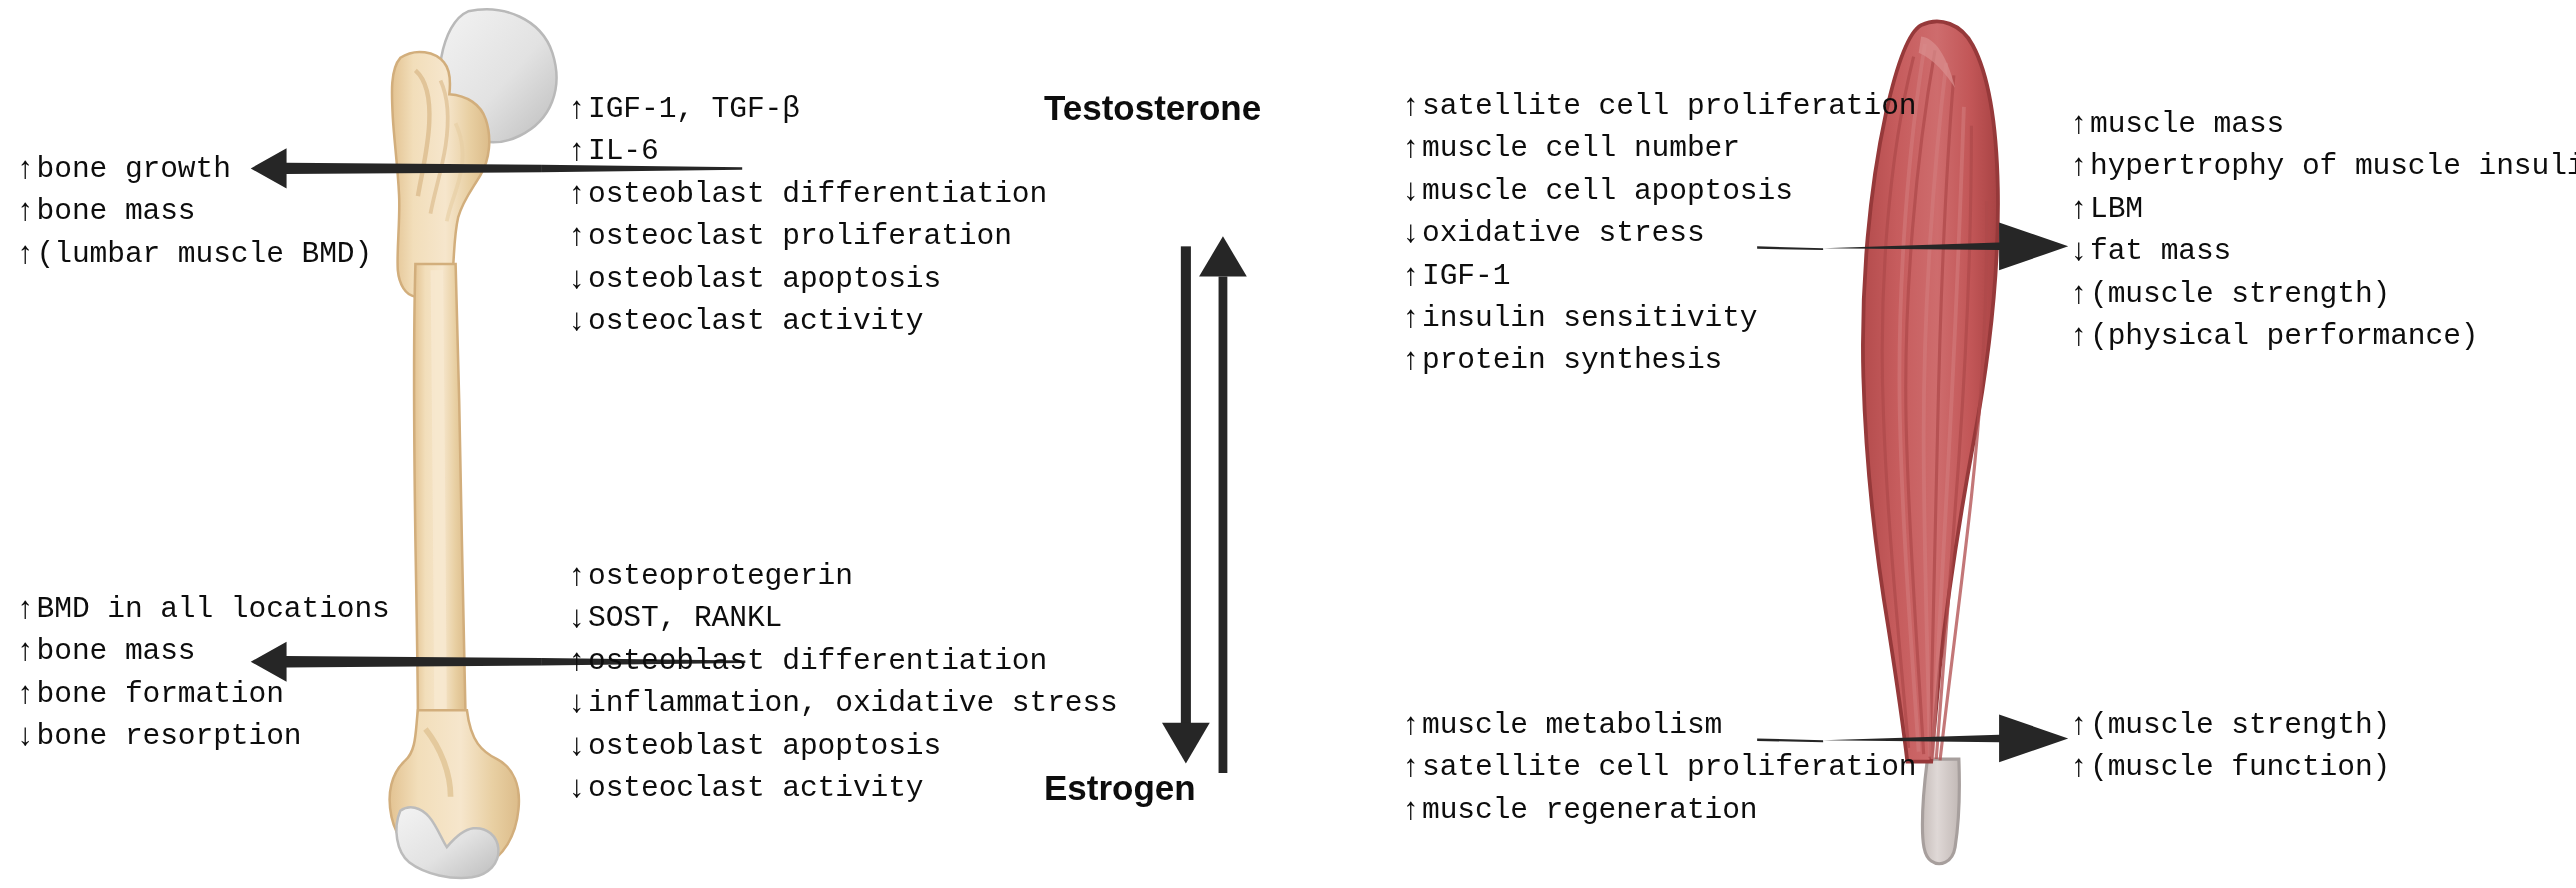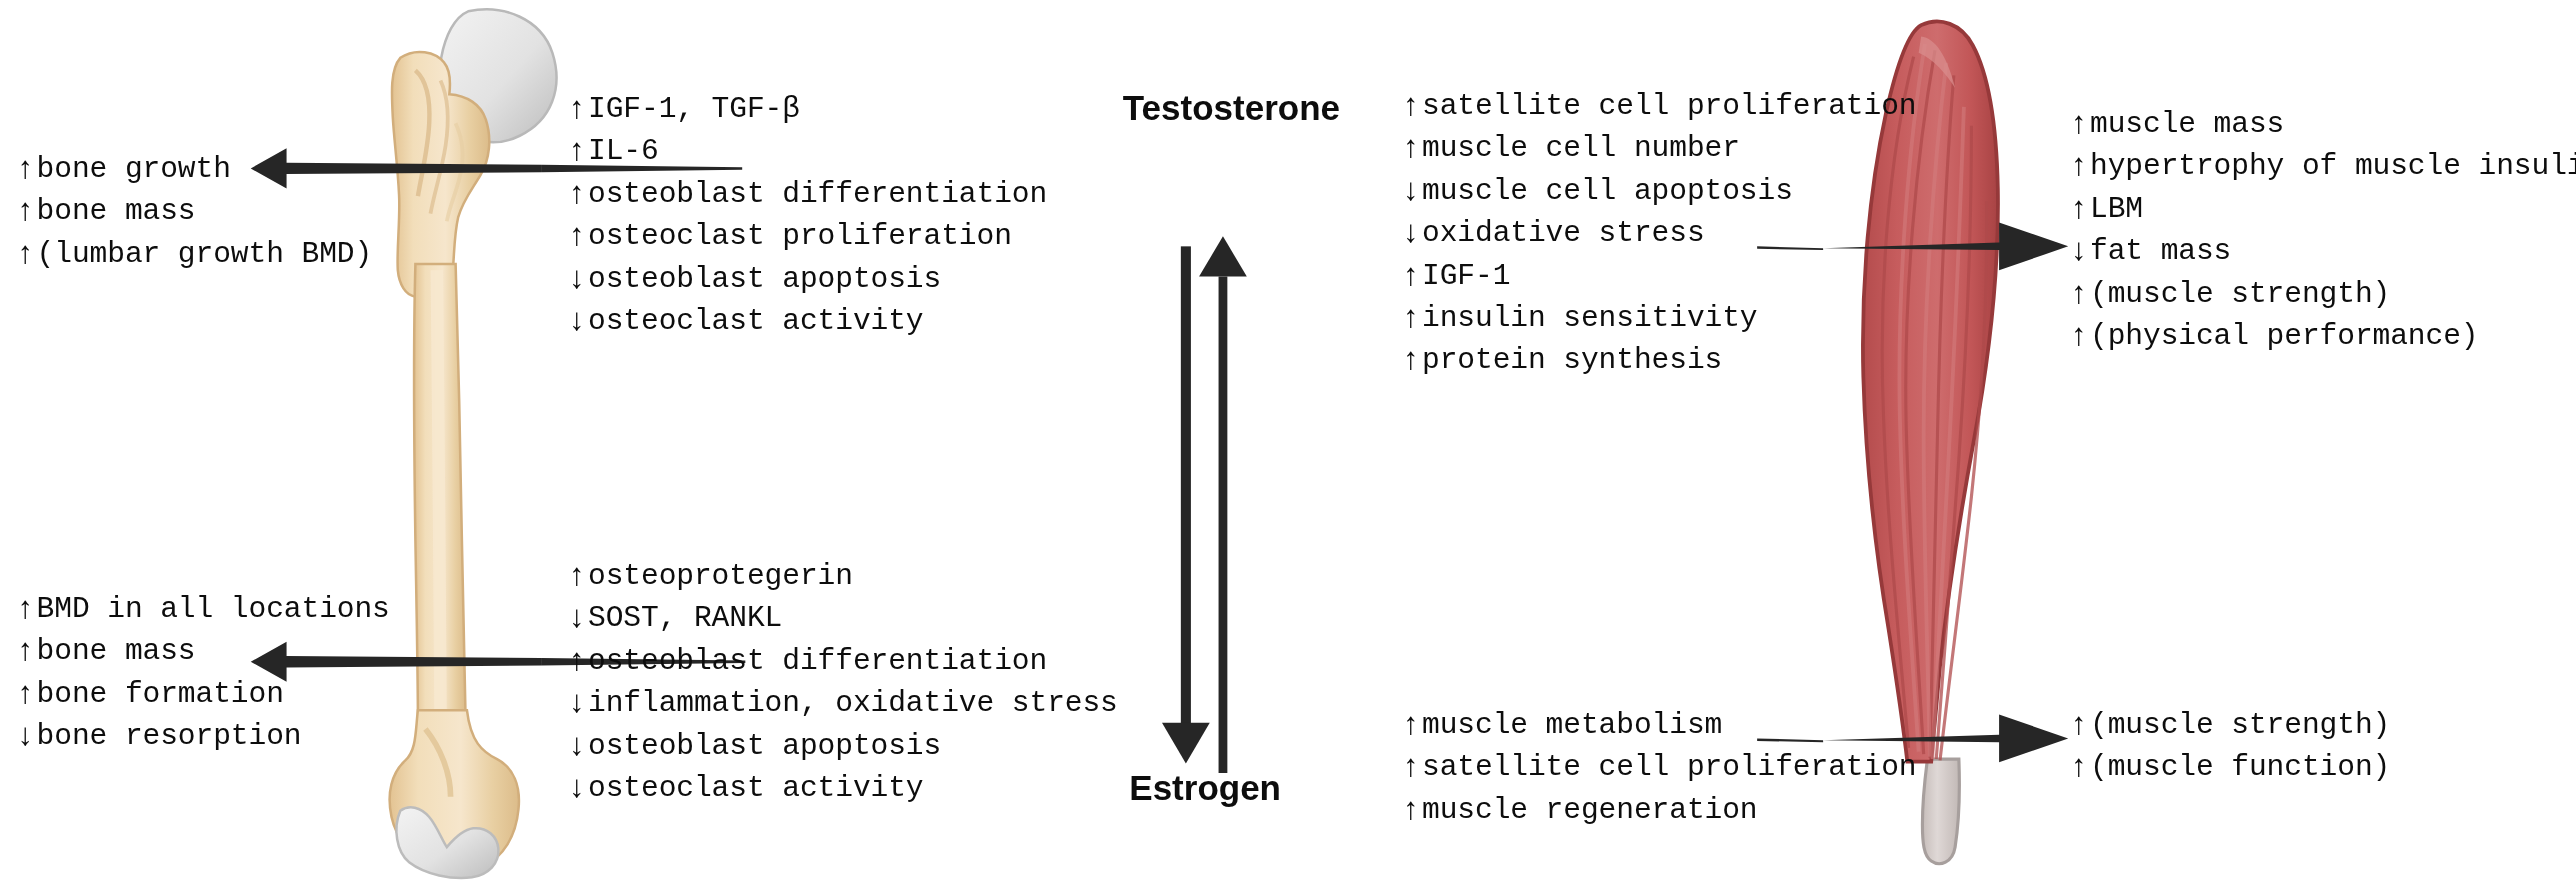--- a/index.html
+++ b/index.html
@@ -6,21 +6,21 @@
   body{width:2576px;height:888px;position:relative;overflow:hidden;
        font-family:"Liberation Sans","DejaVu Sans",sans-serif;color:#0d0d0d;}
   .canvas{position:absolute;left:0;top:0;width:2576px;height:888px;}
   svg.art{position:absolute;left:0;top:0;width:2576px;height:888px;overflow:visible;}
 
   .block{position:absolute;}
   .row{display:flex;align-items:baseline;white-space:nowrap;line-height:1.0;}
   .arrowglyph{display:inline-block;width:19px;text-align:left;font-size:31px;
               font-weight:700;line-height:1.0;transform:translateY(1.3px);}
   .lbl{font-size:29.6px;line-height:1.0;letter-spacing:-0.1px;font-family:Liberation Mono, monospace;}
-  .hormone{position:absolute;font-size:35px;font-weight:700;text-align:right;
+  .hormone{position:absolute;font-size:35px;font-weight:700;text-align:left;
            line-height:1.14;white-space:nowrap;}
 </style>
 </head>
 <body>
 
 <div class="canvas">
 
   <svg class="art" viewBox="0 0 4097 1413">
     <defs>
       <linearGradient id="boneGrad" x1="0" y1="0" x2="1" y2="0">
@@ -169,21 +169,21 @@
     <div class="row">
       <span class="arrowglyph">↑</span>
       <span class="lbl">bone growth</span>
     </div>
     <div class="row" style="margin-top:8.8px;">
       <span class="arrowglyph">↑</span>
       <span class="lbl">bone mass</span>
     </div>
     <div class="row" style="margin-top:8.8px;">
       <span class="arrowglyph">↑</span>
-      <span class="lbl">(lumbar growth BMD)</span>
+      <span class="lbl">(lumbar muscle BMD)</span>
     </div>
   </div>
 
   <div class="block" style="left:569px; top:91px;">
     <div class="row">
       <span class="arrowglyph">↑</span>
       <span class="lbl">IGF-1, TGF-β</span>
     </div>
     <div class="row" style="margin-top:8.8px;">
       <span class="arrowglyph">↑</span>
@@ -249,21 +249,21 @@
     </div>
     <div class="row" style="margin-top:8.8px;">
       <span class="arrowglyph">↓</span>
       <span class="lbl">osteoclast activity</span>
     </div>
   </div>
 
   <div class="hormone" style="left:1044px; top:88px; width:296px;">
     <div>Testosterone</div>
   </div>
-  <div class="hormone" style="left:985px; top:768px; width:296px;">Estrogen</div>
+  <div class="hormone" style="left:1044px; top:768px; width:296px;">Estrogen</div>
 
   <div class="block" style="left:1403px; top:88px;">
     <div class="row">
       <span class="arrowglyph">↑</span>
       <span class="lbl">satellite cell proliferation</span>
     </div>
     <div class="row" style="margin-top:8.8px;">
       <span class="arrowglyph">↑</span>
       <span class="lbl">muscle cell number</span>
     </div>

